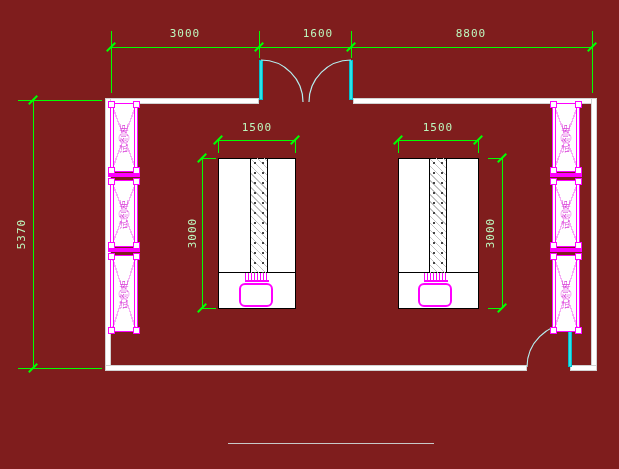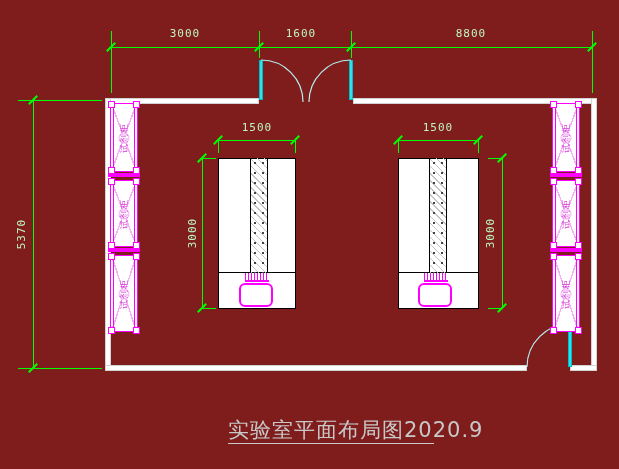--- a/index.html
+++ b/index.html
@@ -72,21 +72,21 @@
   <div class="dline" style="left:111px;top:47px;width:481px;height:1px;"></div>
   <div class="dline" style="left:111px;top:31px;width:1px;height:62px;"></div>
   <div class="dline" style="left:259px;top:31px;width:1px;height:27px;"></div>
   <div class="dline" style="left:351px;top:31px;width:1px;height:27px;"></div>
   <div class="dline" style="left:592px;top:31px;width:1px;height:62px;"></div>
   <div class="tick" style="left:111px;top:47px;"></div>
   <div class="tick" style="left:259px;top:47px;"></div>
   <div class="tick" style="left:351px;top:47px;"></div>
   <div class="tick" style="left:592px;top:47px;"></div>
   <span class="dimtext" style="left:185px;top:27px;">3000</span>
-  <span class="dimtext" style="left:301px;top:27px;">1600</span>
+  <span class="dimtext" style="left:318px;top:27px;">1600</span>
   <span class="dimtext" style="left:471px;top:27px;">8800</span>
 
   <div class="dline" style="left:33px;top:100px;width:1px;height:268px;"></div>
   <div class="dline" style="left:18px;top:100px;width:84px;height:1px;"></div>
   <div class="dline" style="left:18px;top:368px;width:84px;height:1px;"></div>
   <div class="tick" style="left:33px;top:100px;"></div>
   <div class="tick" style="left:33px;top:368px;"></div>
   <span class="dimtext vert" style="left:21px;top:234px;">5370</span>
 
   <div class="bench" style="left:218px;top:158px;width:78px;height:151px;"></div>
@@ -188,16 +188,15 @@
     <div class="cab-x"></div>
     <div class="cab-inner"></div>
     <div class="cab-circle"></div>
     <div class="cab-post tl"></div>
       <div class="cab-post tr"></div>
     <div class="cab-post bl"></div>
       <div class="cab-post br"></div>
     <span class="cab-label">试剂柜</span>
   </div>
 
-  <span class="title" style="left:228px;top:416px;">实验室平面布局图2020.9</span>
   <div class="gline" style="left:228px;top:443px;width:206px;height:1px;"></div>
 
 </div>
 
 </body></html>

